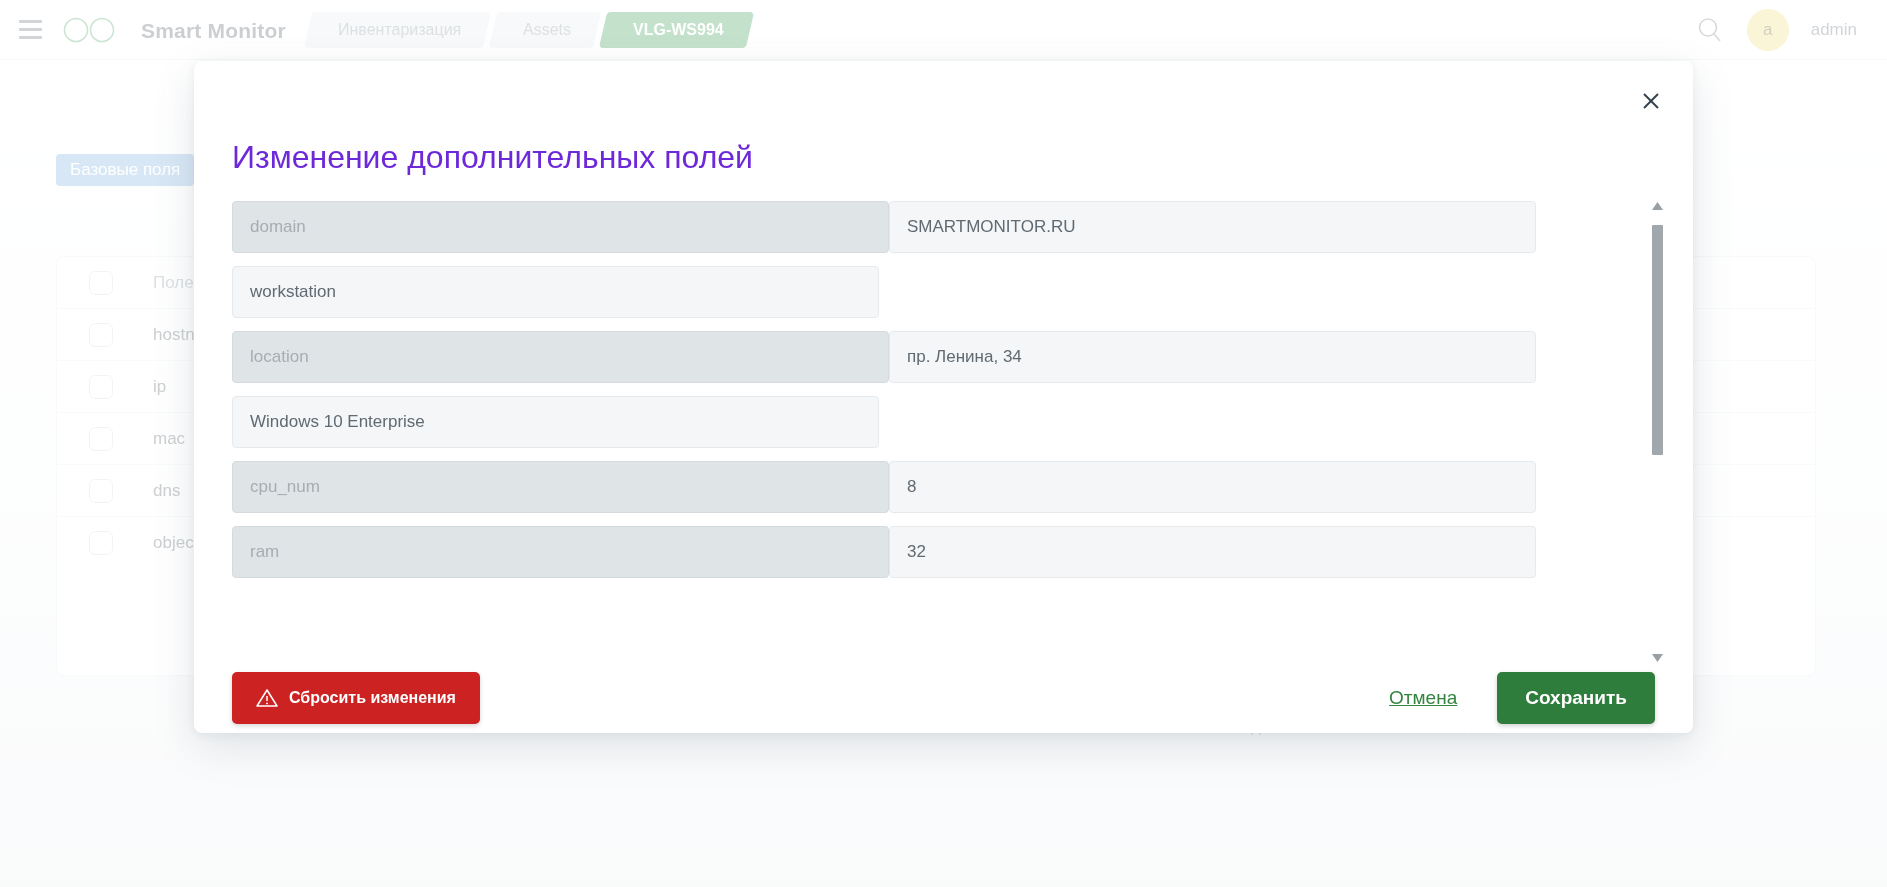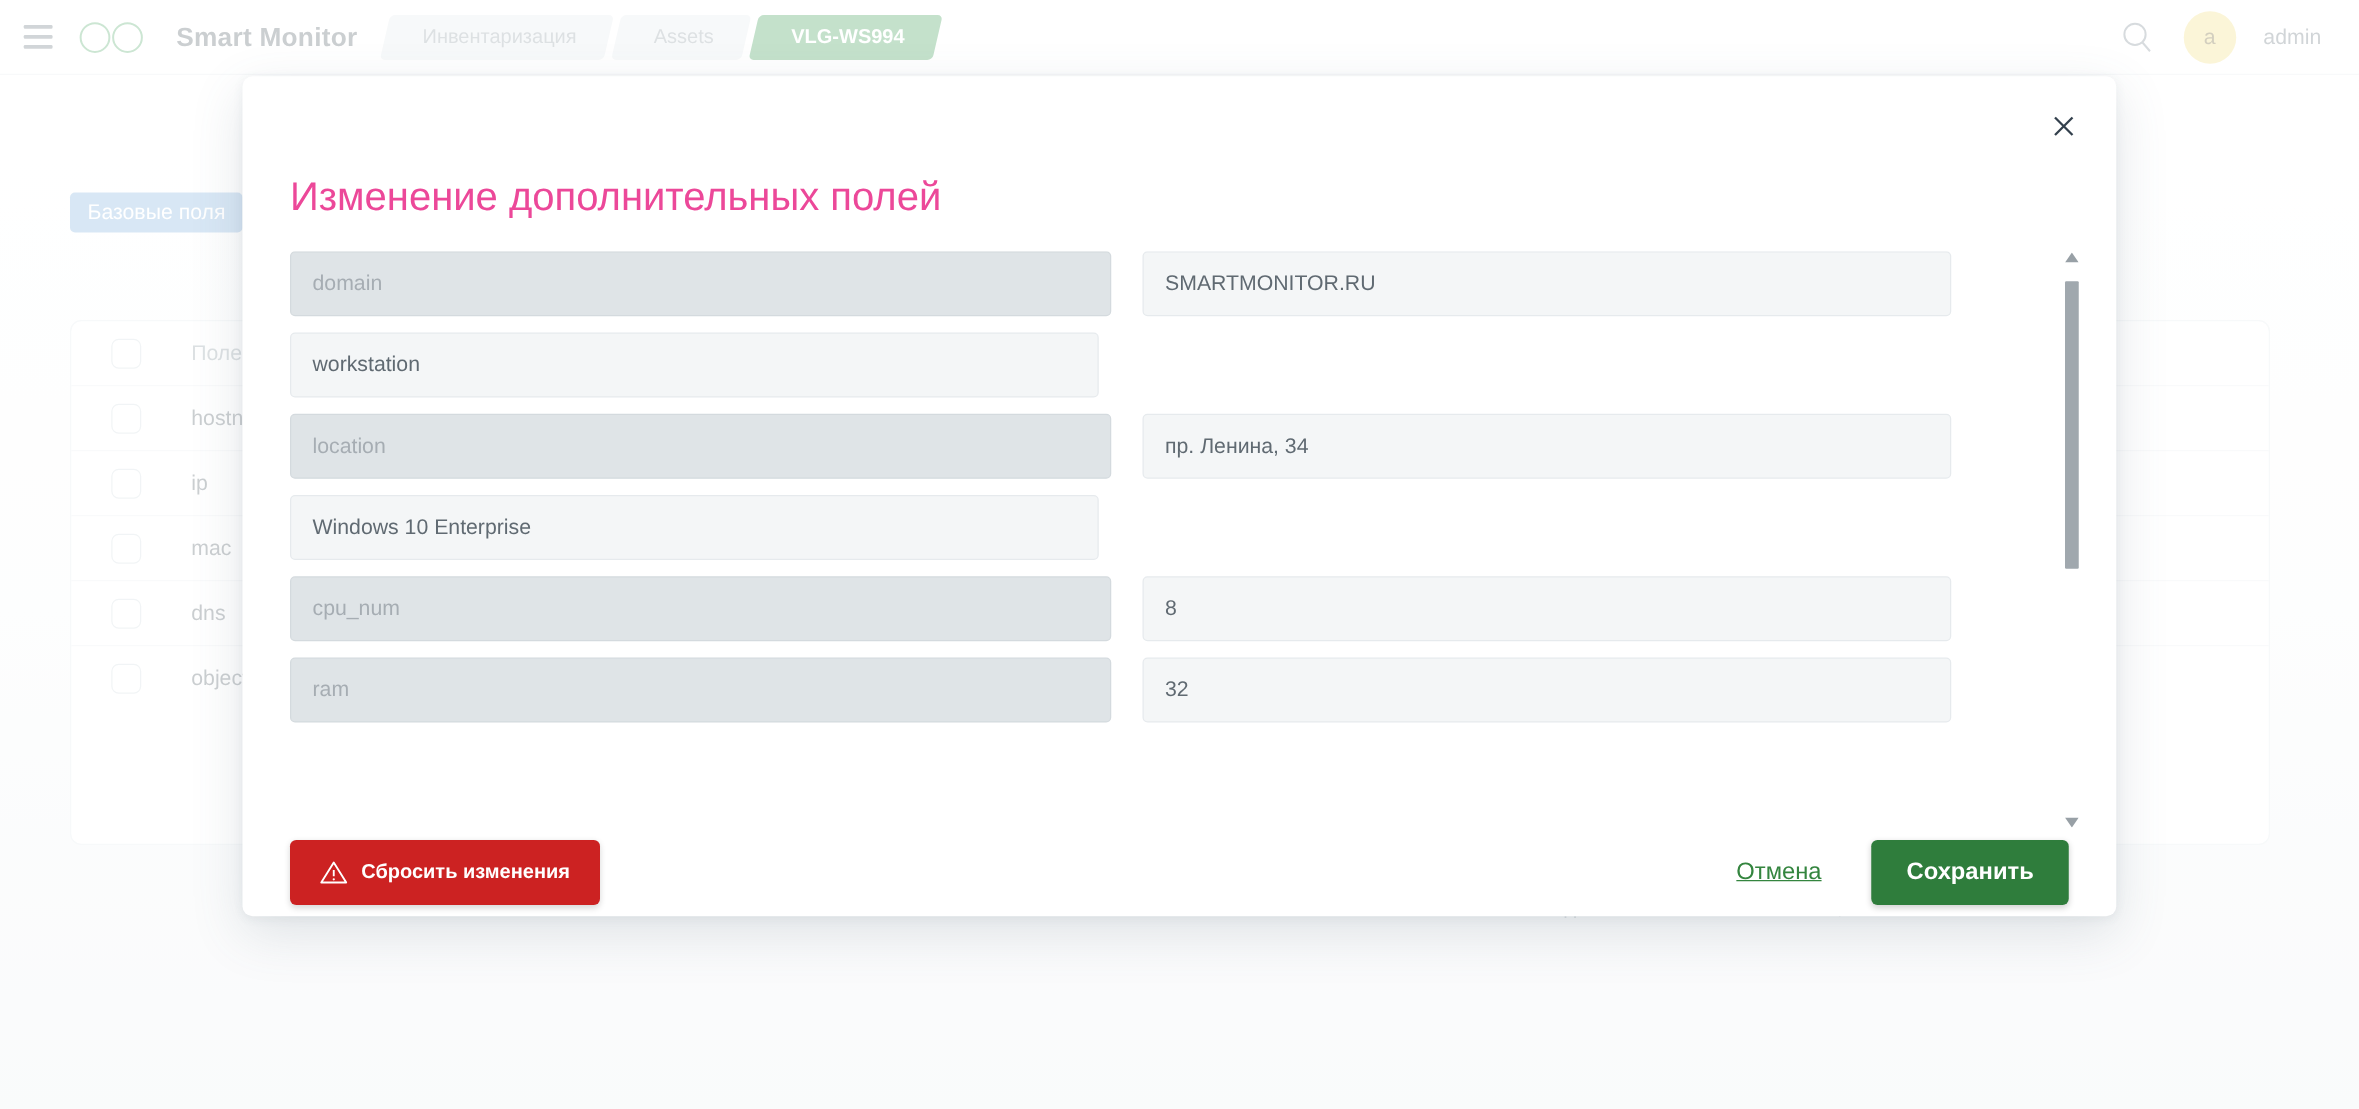--- a/index.html
+++ b/index.html
@@ -126,28 +126,28 @@
     background: #ffffff; border-radius: 8px;
     box-shadow: 0 14px 42px rgba(80,100,120,.16), 0 2px 8px rgba(80,100,120,.08);
     z-index: 11;
   }
   .modal-close {
     position: absolute; right: 24px; top: 22px; width: 36px; height: 36px;
     display: flex; align-items: center; justify-content: center; cursor: pointer;
   }
   .modal-title {
     position: absolute; left: 38px; top: 78px;
-    font-size: 32px; color: #ec4899;
+    font-size: 32px; color: #6d28d9;
   }
   .form-scroll {
     position: absolute; left: 38px; top: 140px;
     width: 1423px; height: 462px;
     overflow: hidden;
   }
-  .frow { display: flex; gap: 25px; margin-bottom: 13px; }
+  .frow { display: flex; margin-bottom: 13px; }
   .fkey, .fval {
     height: 52px; border-radius: 4px; display: flex; align-items: center;
     padding: 0 17px; font-size: 17px;
   }
   .fkey {
     width: 657px; background: #dfe4e7; border: 1px solid #d4dade; color: #a6adb3;
   }
   .fval {
     width: 647px; background: #f4f6f7; border: 1px solid #e6eaed; color: #606a72;
   }

